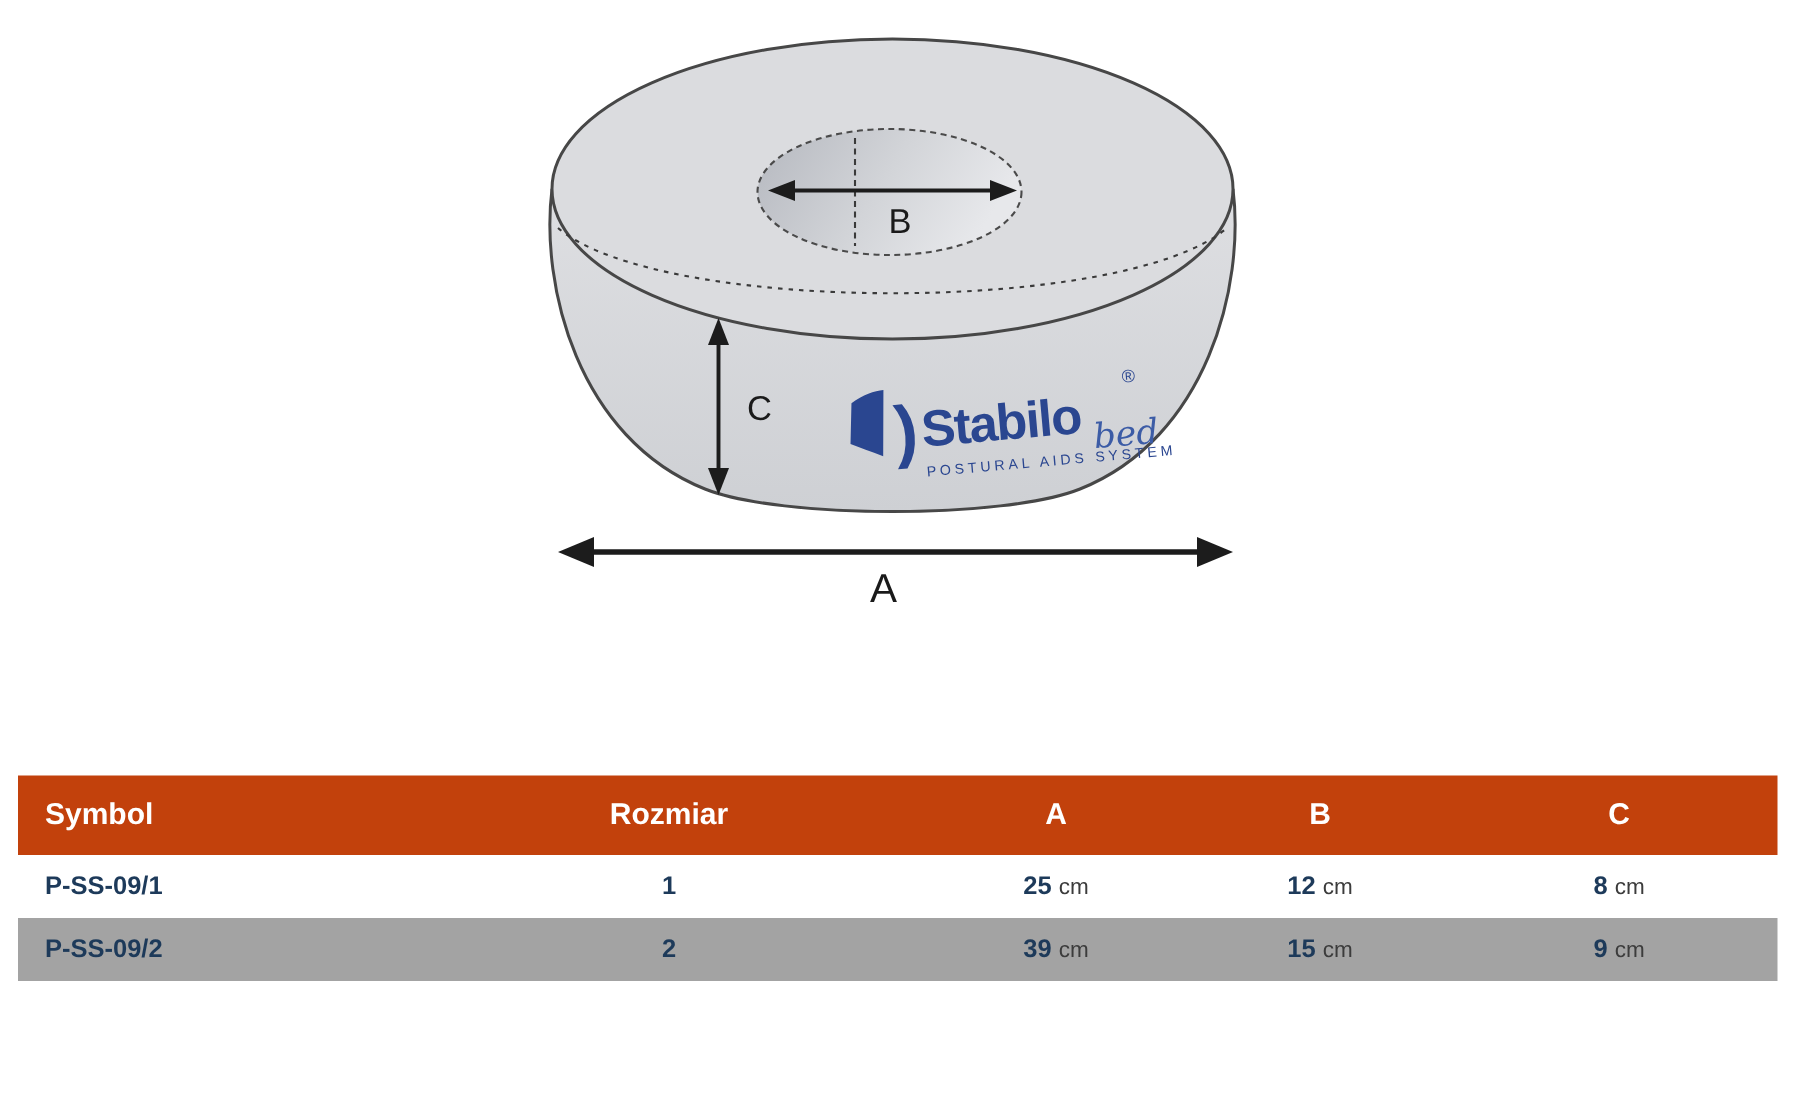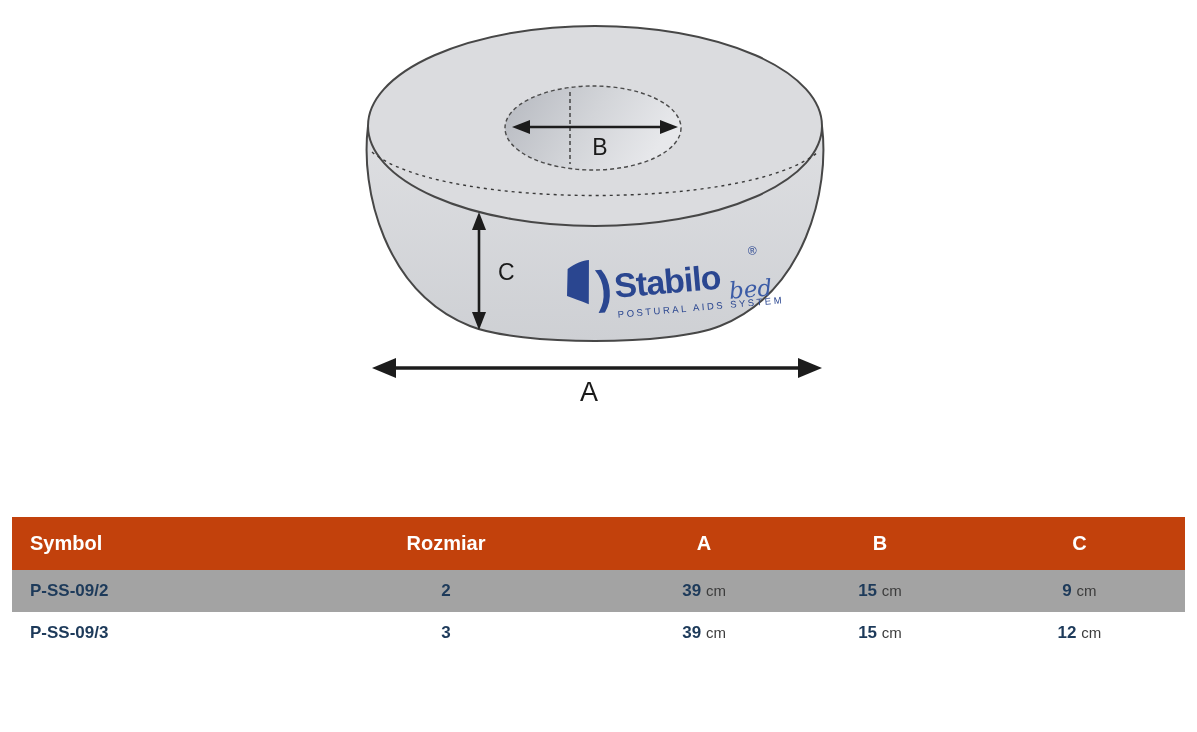--- a/index.html
+++ b/index.html
@@ -103,28 +103,28 @@
   <thead>
     <tr>
       <th class="col-symbol">Symbol</th>
       <th>Rozmiar</th>
       <th>A</th>
       <th>B</th>
       <th>C</th>
     </tr>
   </thead>
   <tbody>
+    <tr>
+      <td class="col-symbol">P-SS-09/1</td>
+      <td>1</td>
+      <td><span class="num">25</span> <span class="unit">cm</span></td>
+      <td><span class="num">12</span> <span class="unit">cm</span></td>
+      <td><span class="num">8</span> <span class="unit">cm</span></td>
+    </tr>
     <tr class="alt">
       <td class="col-symbol">P-SS-09/2</td>
       <td>2</td>
       <td><span class="num">39</span> <span class="unit">cm</span></td>
       <td><span class="num">15</span> <span class="unit">cm</span></td>
       <td><span class="num">9</span> <span class="unit">cm</span></td>
     </tr>
-    <tr>
-      <td class="col-symbol">P-SS-09/3</td>
-      <td>3</td>
-      <td><span class="num">39</span> <span class="unit">cm</span></td>
-      <td><span class="num">15</span> <span class="unit">cm</span></td>
-      <td><span class="num">12</span> <span class="unit">cm</span></td>
-    </tr>
   </tbody>
 </table>
 
 </body></html>

